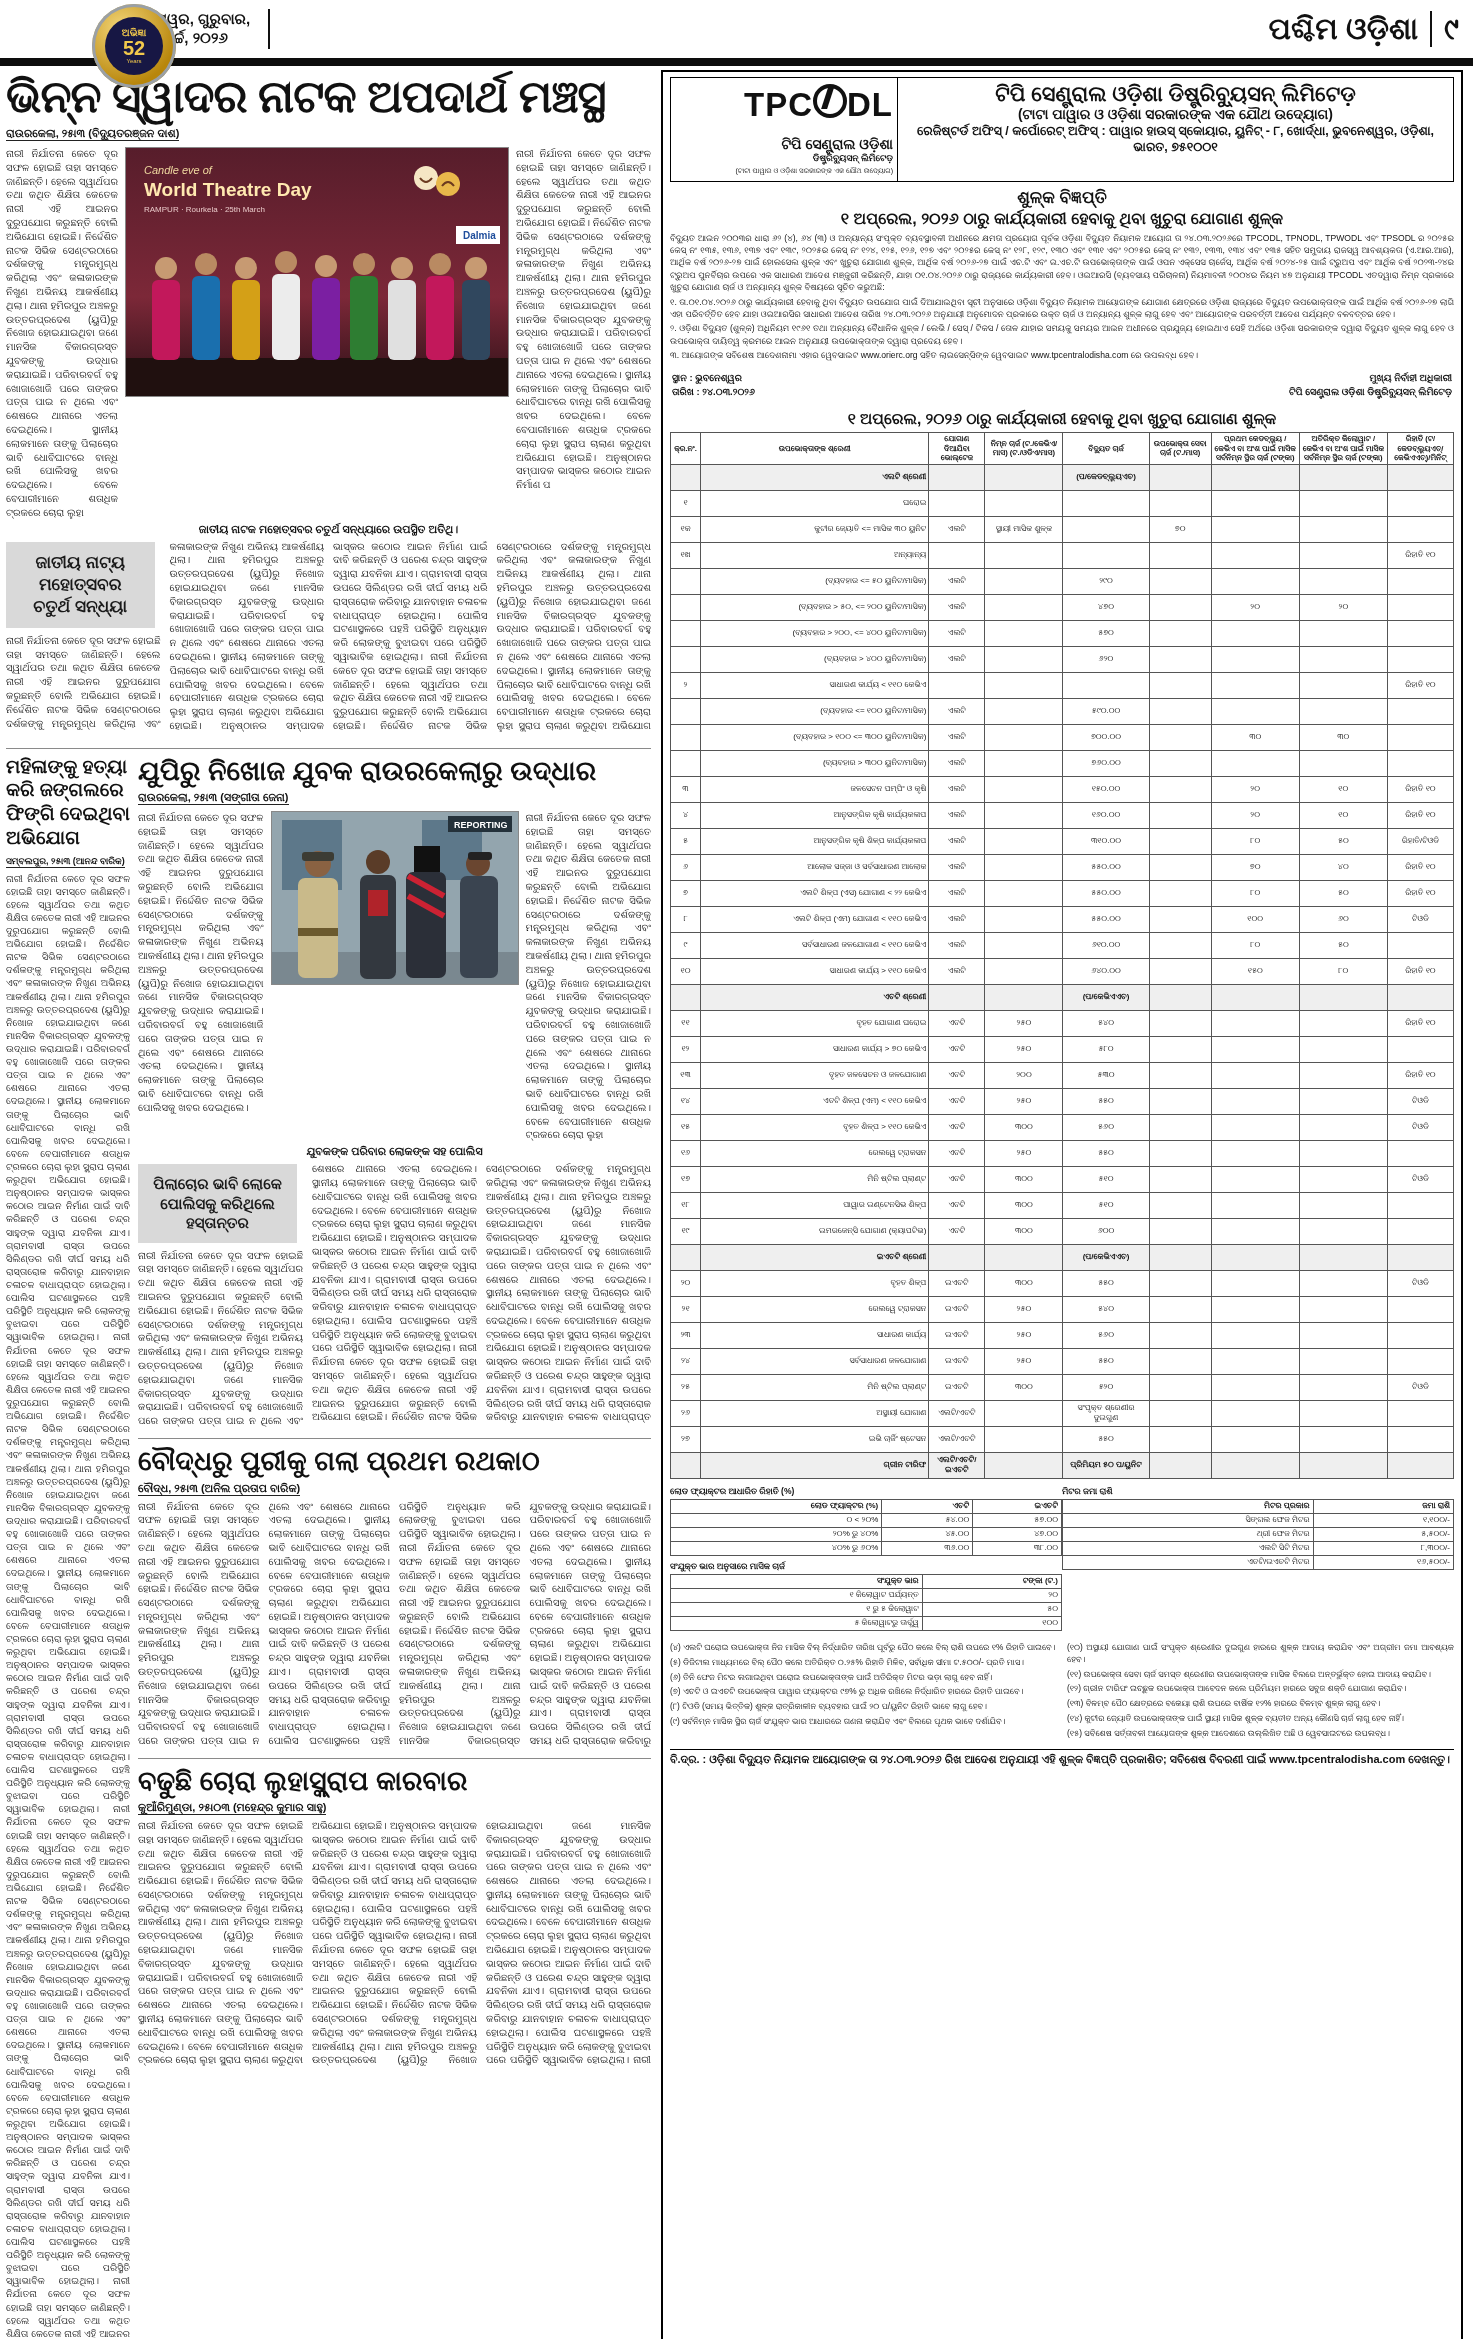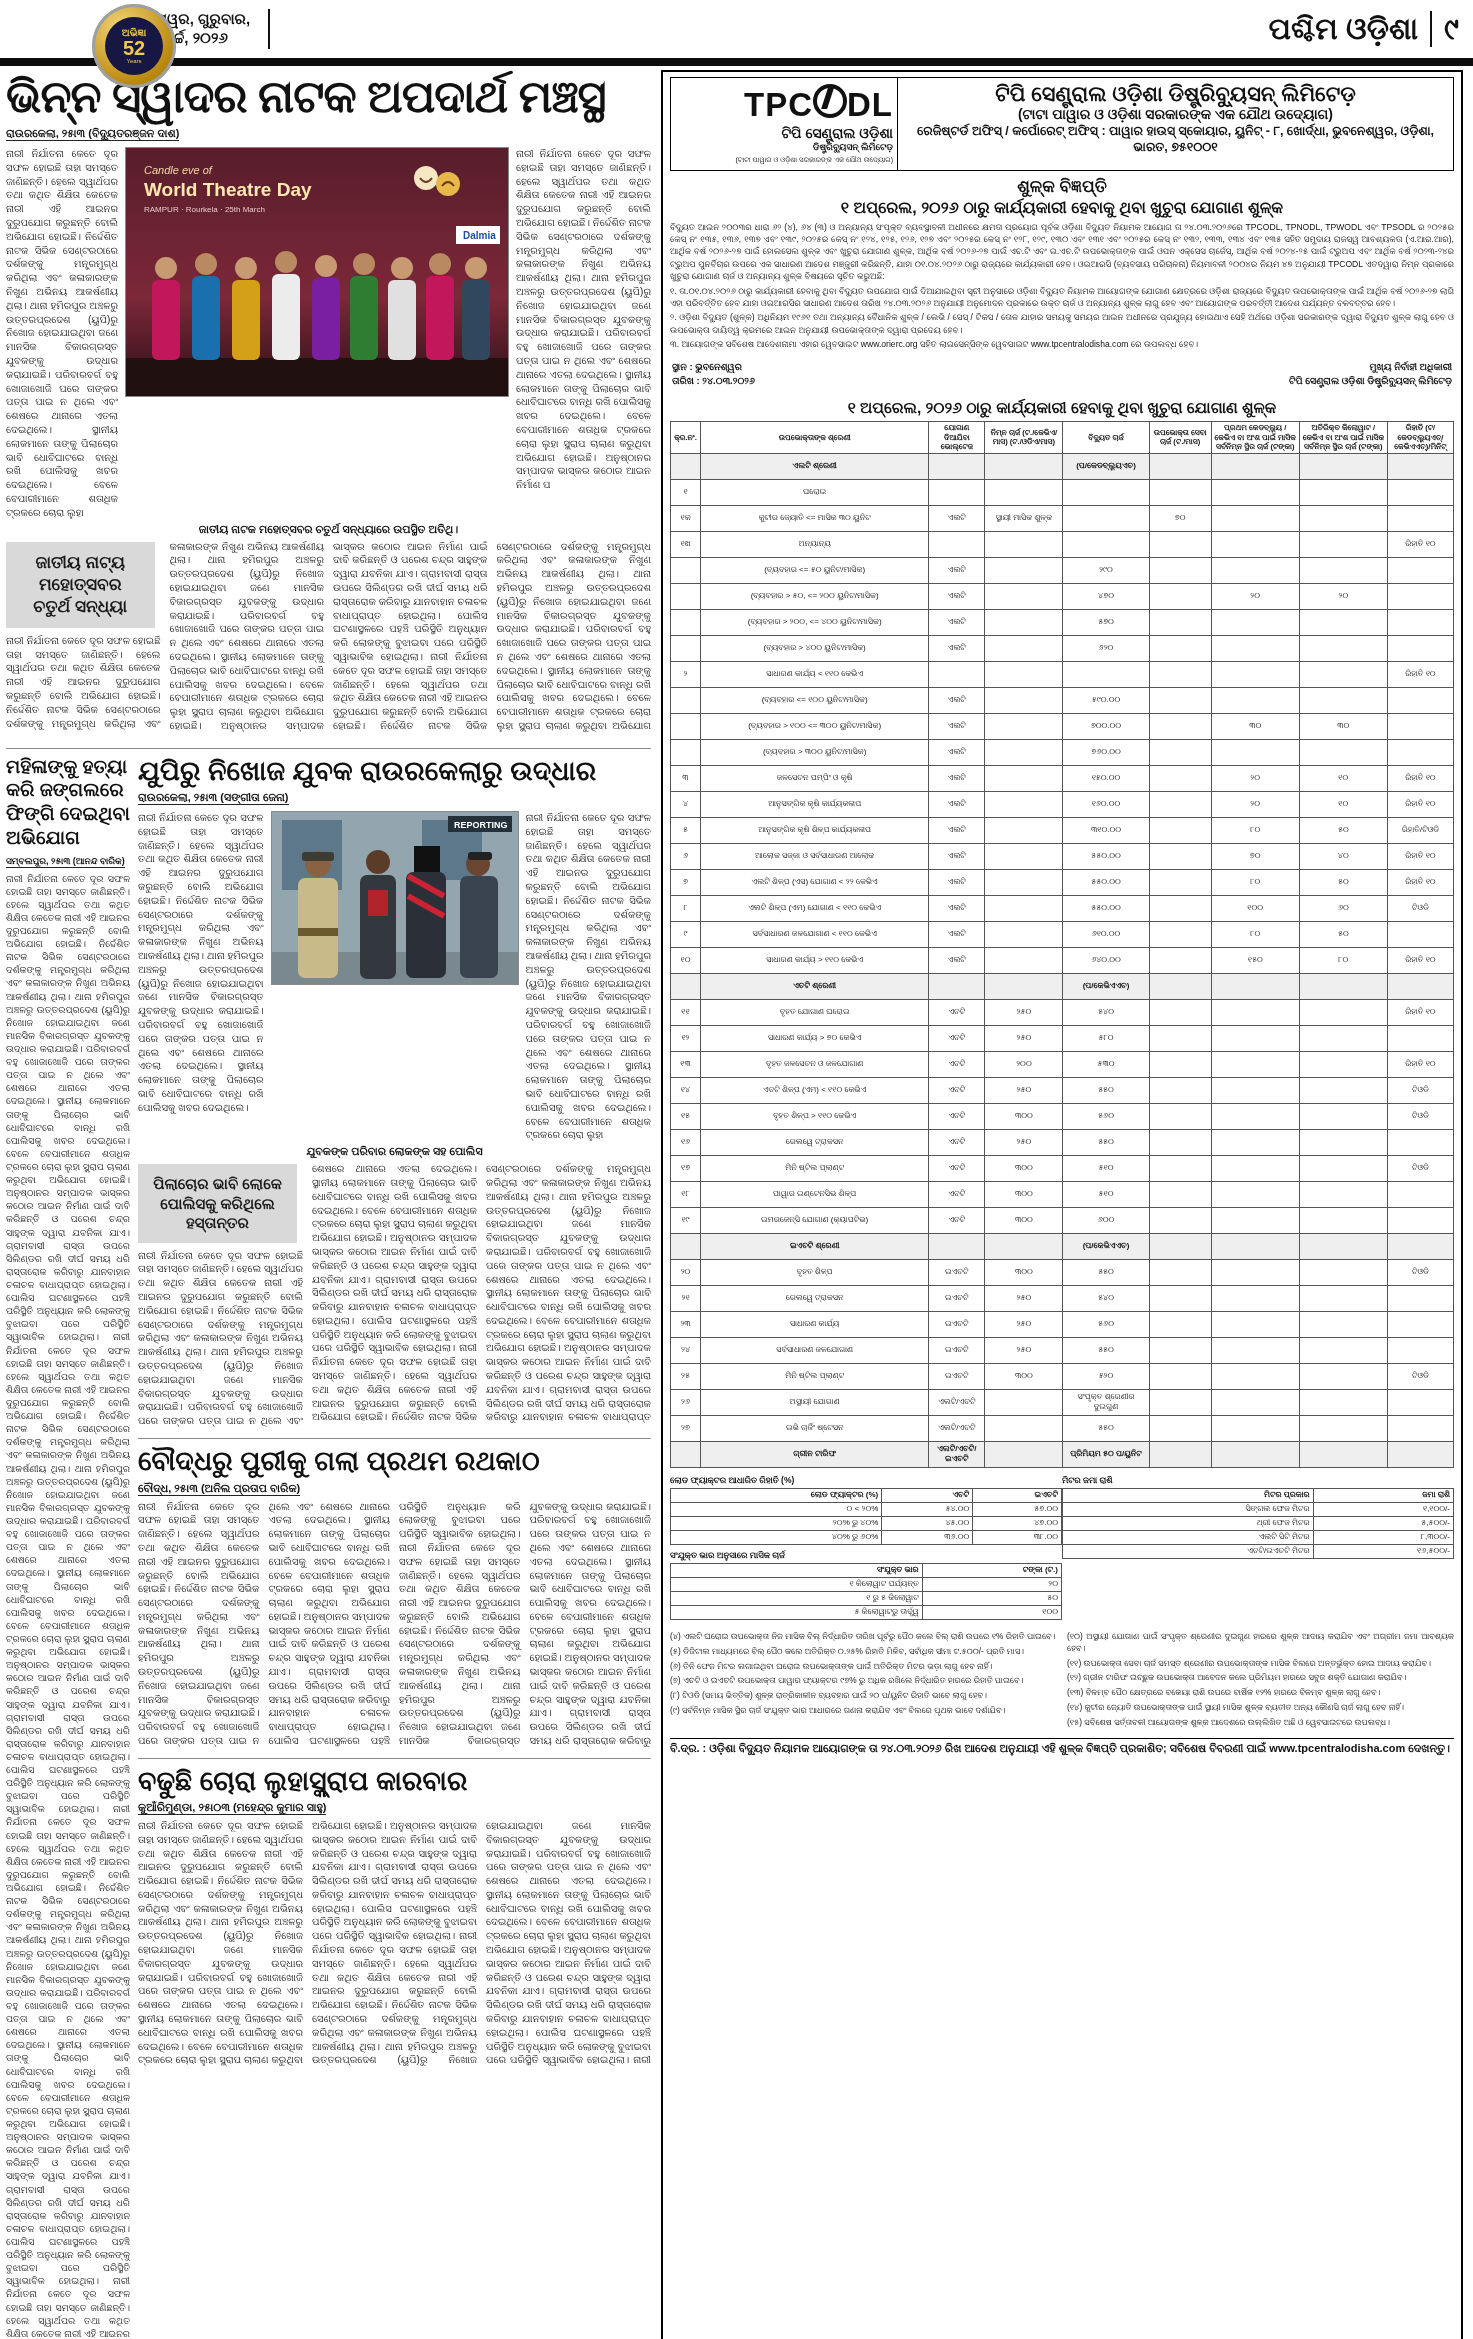--- a/index.html
+++ b/index.html
@@ -36,39 +36,39 @@
   .cols3{columns:3;column-gap:9px;height:300px}
   .artsep{border-top:1.5px solid #8a8a8a;margin:8px 0 6px 0}
   .photo{display:block;border:1px solid #888}
   
   .ad{width:802px;flex:none;border:2.5px solid #000;padding:5px 7px;box-sizing:border-box;height:2272px;overflow:hidden}
   .ad-head{display:flex;border:1.5px solid #000}
   .ad-logo{width:218px;flex:none;border-right:1.5px solid #000;text-align:right;padding:6px 4px}
   .tpcodl{font-size:33px;font-weight:bold;letter-spacing:1px;line-height:1}
   .bolt-o{display:inline-block;width:26px;height:26px;border:4px solid #111;border-radius:50%;position:relative;vertical-align:-2px}
   .bolt-o:before{content:"";position:absolute;left:8px;top:-3px;width:6px;height:24px;background:#111;transform:skewX(-18deg)}
-  .ad-logo .l1{font-size:14px;font-weight:bold;margin-top:4px}
+  .ad-logo .l1{font-size:14px;font-weight:bold;margin-top:15px}
   .ad-logo .l2{font-size:9px;font-weight:bold}
   .ad-logo .l3{font-size:7px;margin-top:3px}
   .ad-title{flex:1;text-align:center;padding:4px 6px}
   .ad-title .t1{font-size:21px;font-weight:bold}
   .ad-title .t2{font-size:14px;font-weight:bold}
   .ad-title .t3{font-size:12.5px;font-weight:bold;line-height:1.3}
   .ad-sec{font-size:17px;font-weight:bold;text-align:center;margin:6px 0 2px 0}
   .ad-eff{font-size:16px;font-weight:bold;text-align:center;margin:2px 0 4px 0}
   .ad-intro{font-size:8.6px;line-height:1.42;text-align:justify}
   .ad-notes{font-size:8.6px;line-height:1.42;text-align:justify;margin-top:3px}
   .ad-notes div{margin-top:2px}
   .ad-sign{display:flex;justify-content:space-between;font-size:9.5px;font-weight:bold;margin:10px 2px;line-height:1.5}
   .ad-sign .r{text-align:right}
   .ttitle{font-size:15.5px;font-weight:bold;text-align:center;margin:3px 0 4px 0}
   table.ttable{border-collapse:collapse;width:100%;font-size:8px;table-layout:fixed}
   .ttable th,.ttable td{border:1px solid #555;padding:1.5px 2px;text-align:center;overflow:hidden;line-height:1.25}
   .ttable th{font-weight:bold;font-size:7.6px}
-  .ttable td.cat{text-align:center}
+  .ttable td.cat{text-align:right}
   .ttable tr.sec td{font-weight:bold;background:#efefef}
   .ttable tr{height:26px}
   .ttable col.c0{width:30px}.ttable col.c1{width:228px}.ttable col.c2{width:56px}
   .ttable col.c3{width:78px}.ttable col.c4{width:86px}.ttable col.c5{width:62px}
   .ttable col.c6{width:88px}.ttable col.c7{width:88px}.ttable col.c8{width:66px}
   .smalltables{display:flex;margin-top:7px}
   .sm-col{flex:1}
   .sm-title{font-size:8.5px;font-weight:bold;margin-bottom:2px}
   table.smtab{border-collapse:collapse;width:100%;font-size:8px;margin-bottom:5px}
   .smtab th,.smtab td{border:1px solid #555;padding:1.5px 3px;text-align:right}

